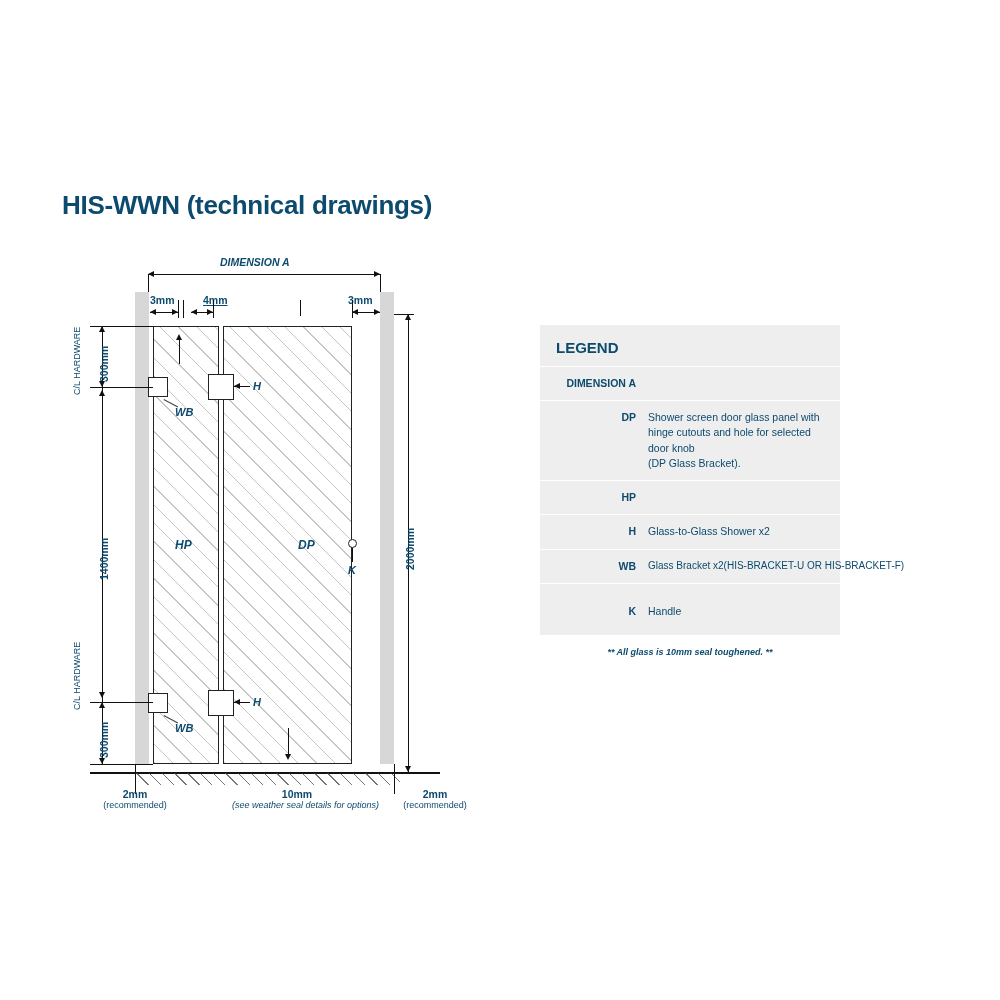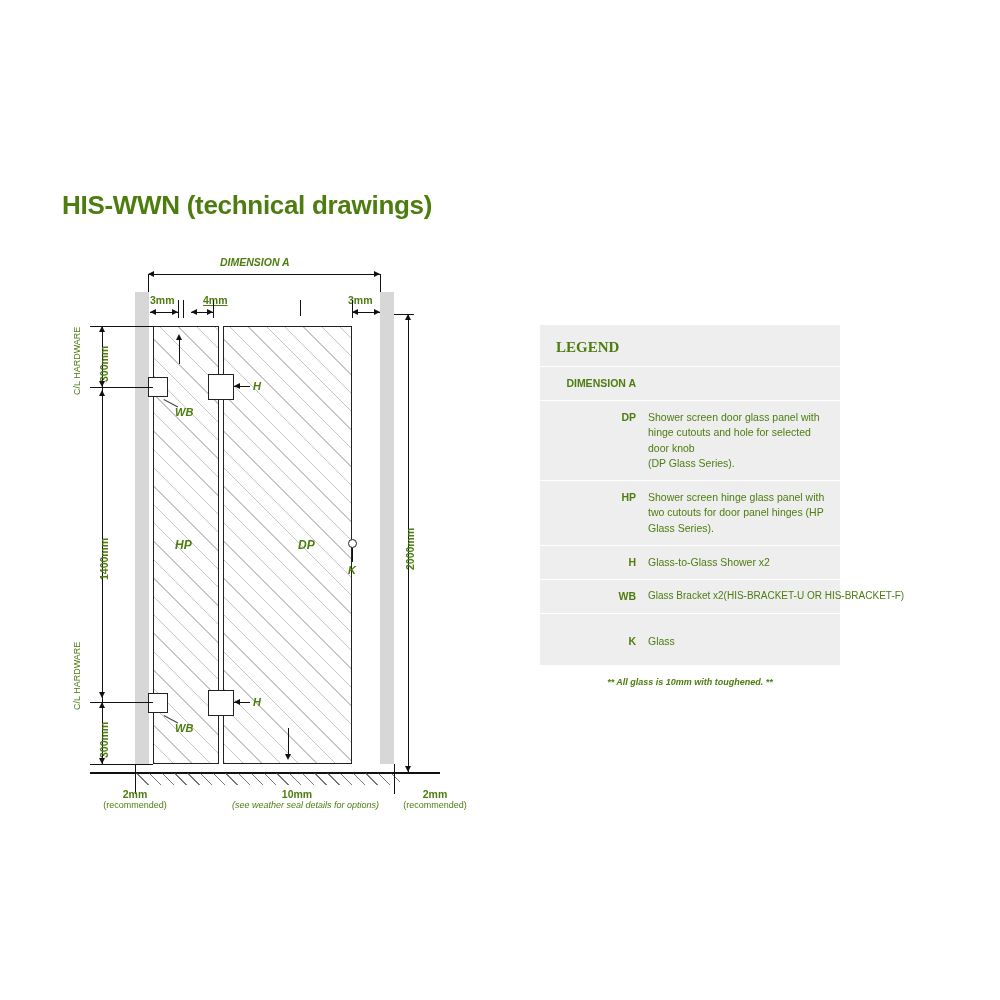--- a/index.html
+++ b/index.html
@@ -6,21 +6,21 @@
     margin: 0;
     padding: 0;
     background: #ffffff;
   }
   #page {
     position: relative;
     width: 1000px;
     height: 988px;
     background: #ffffff;
     font-family: "Liberation Sans", sans-serif;
-    color: #4d7c0f;
+    color: #0c4a6e;
     overflow: hidden;
   }
   .abs { position: absolute; }
 
   
   #title {
     left: 62px;
     top: 190px;
     font-size: 26px;
     font-weight: bold;
@@ -130,21 +130,20 @@
     left: 540px;
     top: 325px;
     width: 300px;
     background: #eeeeee;
     padding: 0;
   }
   #legend-title {
     font-size: 15px;
     font-weight: bold;
     padding: 14px 16px 10px 16px;
-    font-family: Liberation Serif, serif;
   }
   .legend-row {
     display: flex;
     border-top: 1px solid #ffffff;
     padding: 9px 8px 9px 0;
   }
   .legend-key {
     width: 96px;
     flex: 0 0 96px;
     text-align: right;
@@ -301,39 +300,38 @@
   <div class="abs" id="legend">
     <div id="legend-title">LEGEND</div>
 
     <div class="legend-row">
       <div class="legend-key">DIMENSION A</div>
     </div>
 
     <div class="legend-row">
       <div class="legend-key">DP</div>
       <div class="legend-val">Shower screen door glass panel with hinge cutouts and hole for selected door knob
-(DP Glass Series).</div>
+(DP Glass Bracket).</div>
     </div>
 
     <div class="legend-row">
       <div class="legend-key">HP</div>
-      <div class="legend-val">Shower screen hinge glass panel with two cutouts for door panel hinges (HP Glass Series).</div>
     </div>
 
     <div class="legend-row">
       <div class="legend-key">H</div>
       <div class="legend-val">Glass-to-Glass Shower x2</div>
     </div>
 
     <div class="legend-row wide">
       <div class="legend-key">WB</div>
       <div class="legend-val" style="font-size:10px;">Glass Bracket x2(HIS-BRACKET-U OR HIS-BRACKET-F)</div>
     </div>
 
     <div class="legend-row" style="padding-top:20px; padding-bottom:16px;">
       <div class="legend-key">K</div>
-      <div class="legend-val">Glass</div>
-    </div>
-
-    <div id="legend-footer">** All glass is 10mm with toughened. **</div>
+      <div class="legend-val">Handle</div>
+    </div>
+
+    <div id="legend-footer">** All glass is 10mm seal toughened. **</div>
   </div>
 
 </div>
 
 </body></html>

